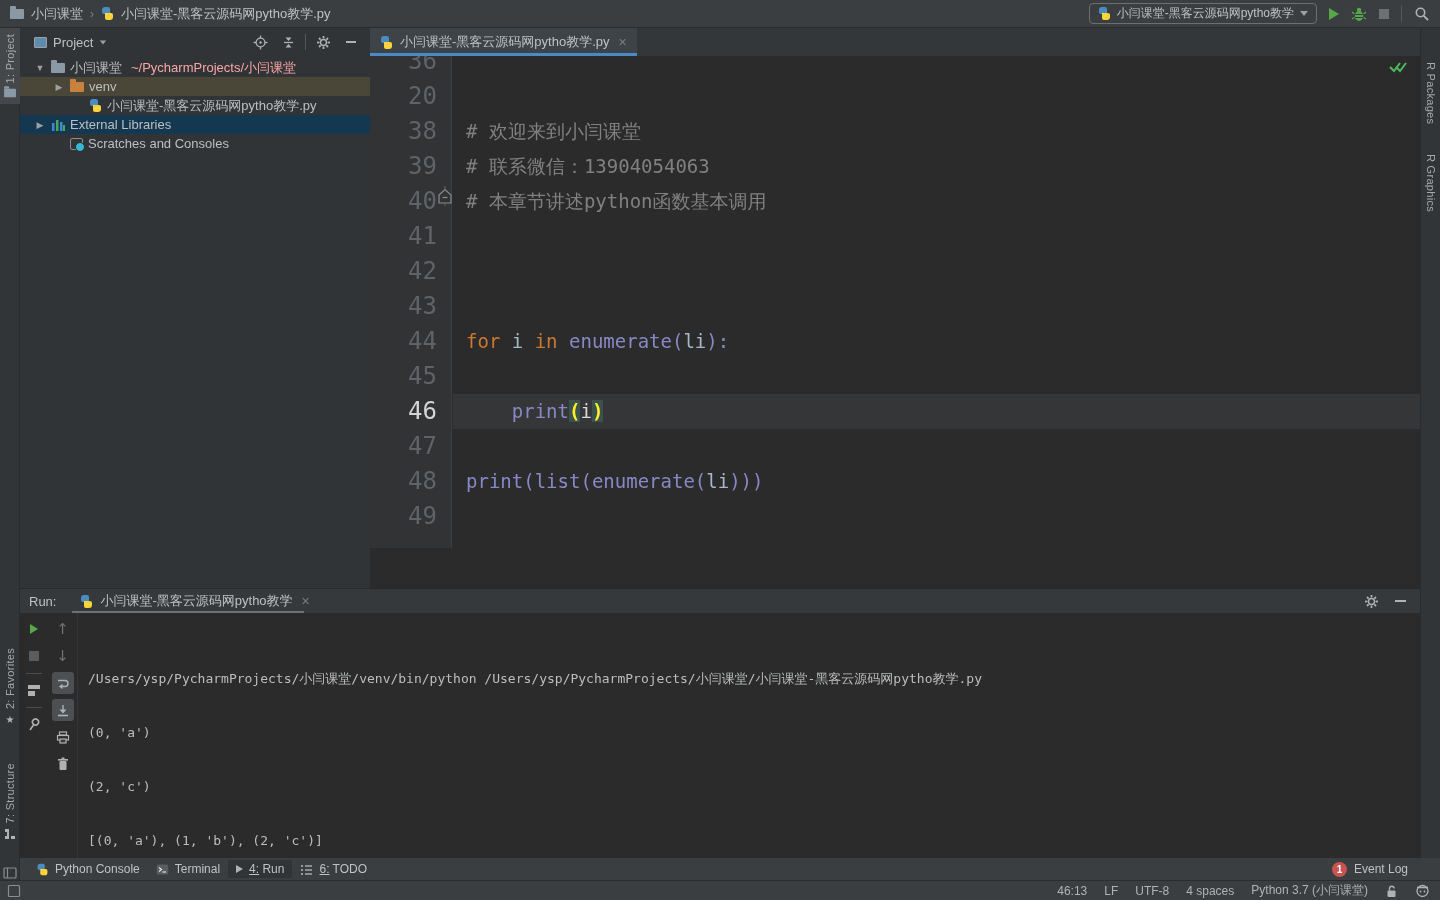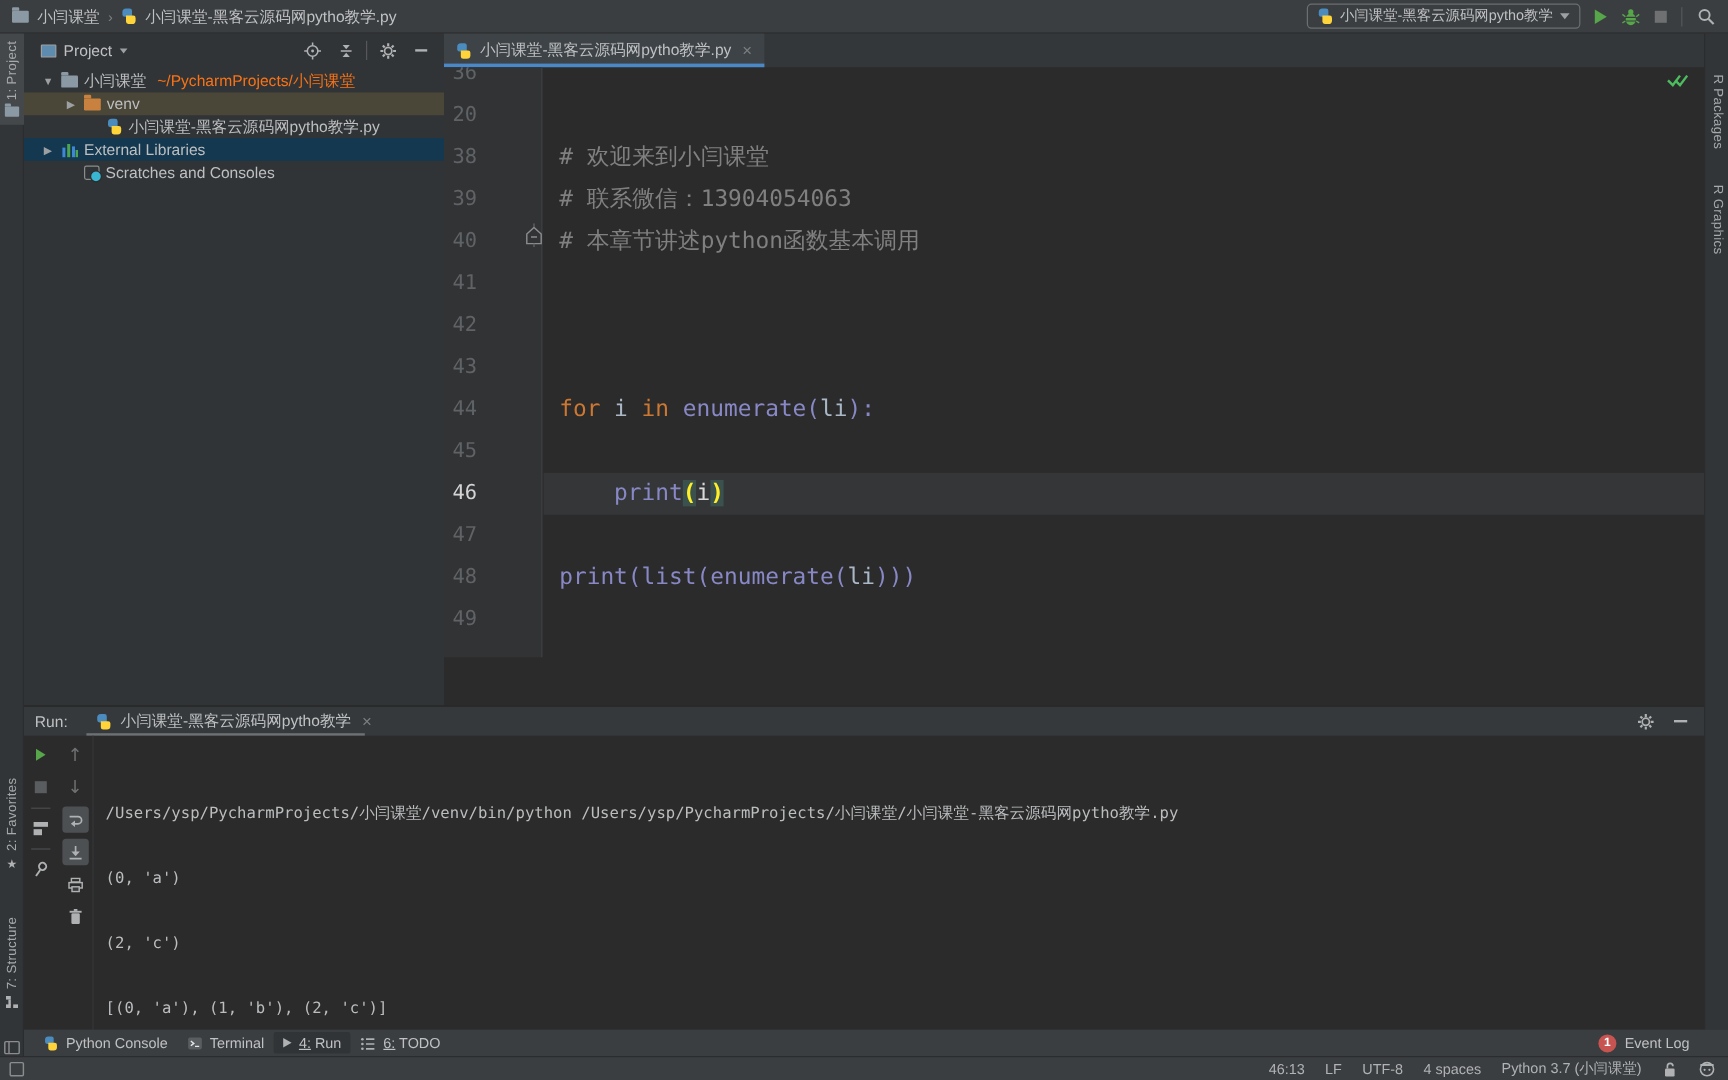--- a/index.html
+++ b/index.html
@@ -59,34 +59,34 @@
   #project-panel { left:20px; top:28px; width:350px; height:560px; background:#313436; }
   #proj-header { height:28px; display:flex; align-items:center; gap:6px; padding:0 8px 0 14px; color:#BFC1C3; font-size:13px; }
   .pwicon { display:inline-block; width:13px; height:11px; border:1px solid #9DA0A2; background:#5E8CAE; border-radius:1px; }
   #proj-header .spacer { flex:1; }
   #proj-header .hic { display:flex; align-items:center; justify-content:center; width:22px; height:22px; }
   .tree { padding-top:2px; font-size:13px; color:#BDBFC1; }
   .trow { position:relative; height:19px; display:flex; align-items:center; gap:5px; white-space:nowrap; }
   .trow.sel { background:#14384F; }
   .trow.venvbg { background:#4A4738; }
   .tarrow { width:12px; text-align:center; color:#9DA0A2; font-size:9px; }
-  .thint { color:#f97316; margin-left:4px; }
+  .thint { color:#fca5a5; margin-left:4px; }
 
   
   #editor-col { left:370px; top:28px; width:1050px; height:560px; background:#2B2B2B; }
   #tabbar { height:28px; background:#34373A; display:flex; align-items:flex-end; }
   .etab { position:relative; height:28px; display:flex; align-items:center; gap:7px; padding:0 10px;
     background:#3E4347; color:#BFC1C3; font-size:13px; }
   .etab::after { content:""; position:absolute; left:0; right:0; bottom:0; height:3px; background:#4A88C7; }
   .tabclose { color:#7C7E80; font-size:14px; margin-left:2px; }
 
   #editor { position:relative; left:0; top:0; width:1050px; height:492px; overflow:hidden; }
   #gutter { position:absolute; left:0; top:0; width:82px; height:492px; background:#313335; border-right:1px solid #3C4043; }
-  .ln { position:absolute; right:14px; width:60px; height:35px; line-height:35px; 
-    font-family:"DejaVu Sans Mono", monospace; font-size:17px; color:#606366; }
+  .ln { position:absolute; right:14px; width:60px; height:35px; line-height:35px; text-align:right;
+    font-family:"DejaVu Sans Mono", monospace; font-size:24px; color:#606366; }
   .ln.cur { color:#D4D4D4; }
   #code-lines { position:absolute; left:83px; top:0; width:967px; height:492px; }
   .cur-band { position:absolute; left:0; width:967px; height:35px; background:#353637; z-index:0; }
   .cl { position:absolute; left:13px; height:35px; line-height:35px; white-space:pre; z-index:1;
     font-family:"DejaVu Sans Mono", monospace; font-size:19px; }
   .tok-plain { color:#A9B7C6; } .tok-plain2 { color:#D8D8D8; }
   .tok-comment { color:#808080; } .tok-string { color:#6A8759; }
   .tok-keyword { color:#CC7832; } .tok-func { color:#8888C6; }
   .tok-brace { color:#FFEF28; font-weight:bold; background:#3B514D; }
   #fold-pent { position:absolute; left:66px; top:130px; }

